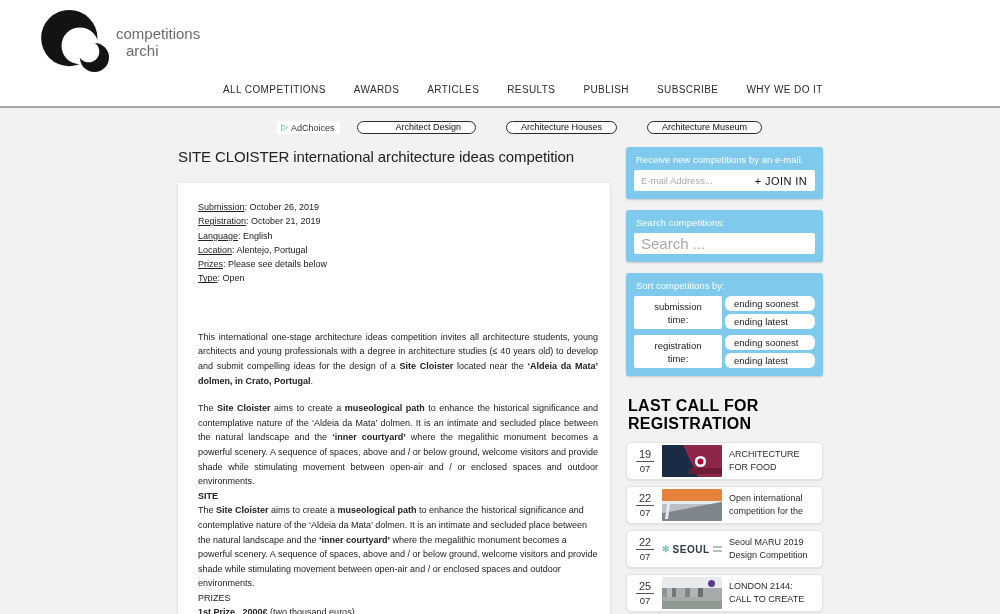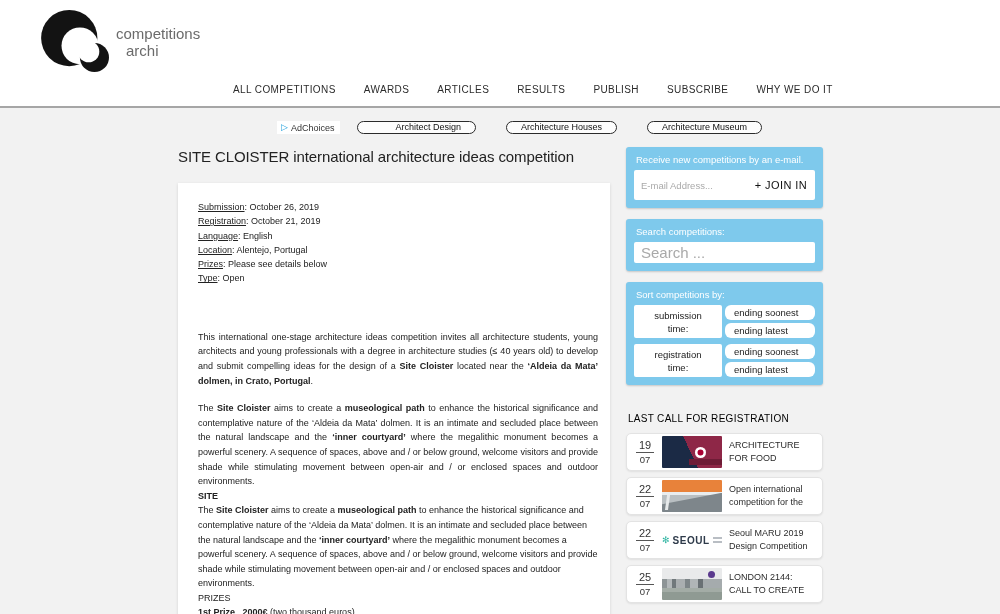--- a/index.html
+++ b/index.html
@@ -7,21 +7,21 @@
   .page {
     position:relative; width:1000px; height:614px; overflow:hidden;
     background:#fff; font-family:"Liberation Sans", sans-serif; margin:0 auto;
   }
   
   .header { position:absolute; top:0; left:0; width:876px; height:106px; background:#fff; }
   .logo { position:absolute; left:40px; top:9px; display:flex; cursor:pointer; }
   .logo svg { width:74px; height:64px; }
   .logo-text { margin-left:2px; margin-top:16px; color:#6b6b6b; font-size:15px; line-height:17px; }
   .logo-text .l2 { display:block; margin-left:10px; }
-  .nav { position:absolute; left:233px; top:84px; display:flex; gap:28px;align-items:flex-end; }
+  .nav { position:absolute; left:223px; top:84px; display:flex; gap:28px;align-items:flex-end; }
   .nav-item { font-size:10px; letter-spacing:0.4px; color:#2b2b2b; cursor:pointer; white-space:nowrap; }
   .header-divider { position:absolute; top:106px; left:0; width:1000px; height:2px; background:#a6a6a6; }
   
   .page-body { position:absolute; top:108px; left:0; width:1000px; height:506px; background:#f2f2f2; }
   
   .ad-row { position:absolute; left:277px; top:13px; display:flex; align-items:center; }
   .adchoices { background:#fff; height:13px; display:flex; align-items:center; padding:0 6px 0 4px; font-size:9px; color:#333; cursor:pointer; }
   .adchoices-icon { color:#1a9ddb; font-size:9px; margin-right:3px; line-height:13px; }
   .pill {
     border:1px solid #2b2b2b; background:#fdfdfd; border-radius:8px; height:13px;
@@ -40,38 +40,38 @@
   }
   .details { list-style:none; font-size:9px; line-height:14.3px; color:#222; }
   .details .lbl { text-decoration:underline; }
   .blocks { font-size:9px; color:#222; }
   .block { line-height:14.6px; }
   .bold { font-weight:700; }
   
   .sidebar { position:absolute; left:626px; top:39px; width:197px; }
   .panel { background:#7ec9ec; border-radius:3px; padding:6px 8px 8px; margin-bottom:11px; box-shadow:0 1px 2px rgba(0,0,0,0.18); }
   .panel-label { color:#fff; font-size:9.5px; margin:1px 0 5px 2px; }
-  .email-row { background:#fff; border-radius:2px; height:30px; display:flex; align-items:center; }
+  .email-row { background:#fff; border-radius:2px; height:21px; display:flex; align-items:center; }
   .email-row input { border:none; outline:none; flex:1; min-width:0; font-size:9.5px; padding:0 7px; color:#333; background:transparent; }
   .email-row input::placeholder, .search-input::placeholder { color:#a9a9a9; }
   .join-btn { border:none; background:none; font-size:11px; letter-spacing:0.4px; color:#111; padding:0 8px; cursor:pointer; font-family:inherit; }
   .search-input { width:100%; height:21px; border:none; outline:none; border-radius:2px; font-size:15px; padding:0 7px; color:#333; }
   .sort-row { display:flex; gap:3px; margin-top:6px; }
   .sort-row:first-of-type { margin-top:0; }
   .sort-label-box {
     background:#fff; border-radius:2px; width:88px; height:33px; flex:none;
     display:flex; flex-direction:column; justify-content:center; align-items:center;
     font-size:9.5px; line-height:13px; color:#222;
   }
   .sort-btns { flex:1; display:flex; flex-direction:column; gap:3px; }
   .sort-btn {
     background:#fff; border:none; border-radius:6px; height:15px; line-height:15px;
     font-size:9.5px; text-align:left; padding:0 9px; color:#222; cursor:pointer; font-family:inherit;
   }
-  .last-call-heading { font-size:10px; font-weight:400; letter-spacing:0.3px; color:#000; margin:28px 0 9px 2px; }
+  .last-call-heading { font-size:16px; font-weight:700; letter-spacing:0.3px; color:#000; margin:21px 0 9px 2px; }
   .card {
     background:#fff; border:1px solid #e3e3e3; border-radius:5px; height:38px;
     box-shadow:0 1px 2px rgba(0,0,0,0.08); margin-bottom:6px;
     display:flex; align-items:center; padding:0 6px 0 7px; cursor:pointer;
   }
   .card-date { width:22px; flex:none; text-align:center; color:#333; }
   .card-day { font-size:11px; line-height:12px; }
   .card-sep { border-top:1px solid #555; width:18px; margin:1px auto; }
   .card-month { font-size:9.5px; line-height:11px; }
   .card-thumb { width:60px; height:32px; flex:none; margin:0 7px 0 6px; position:relative; overflow:hidden; border-radius:1px; }

